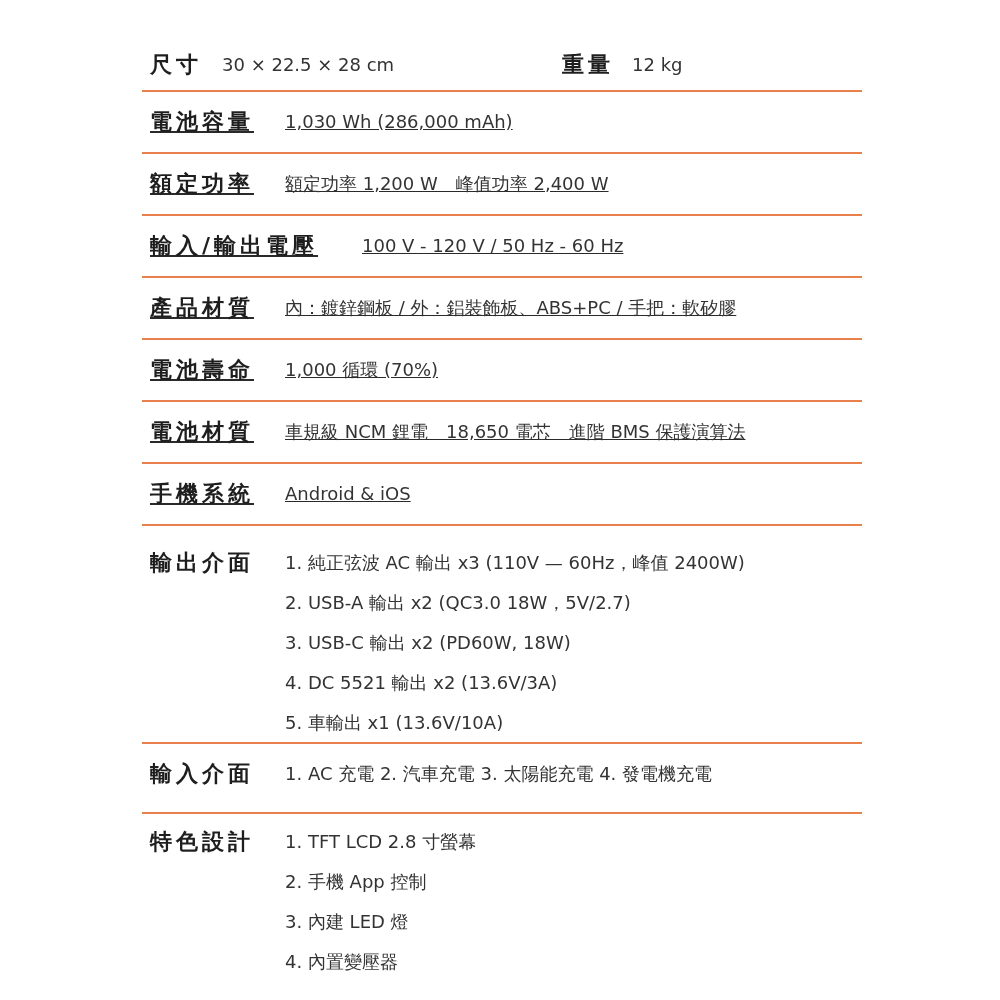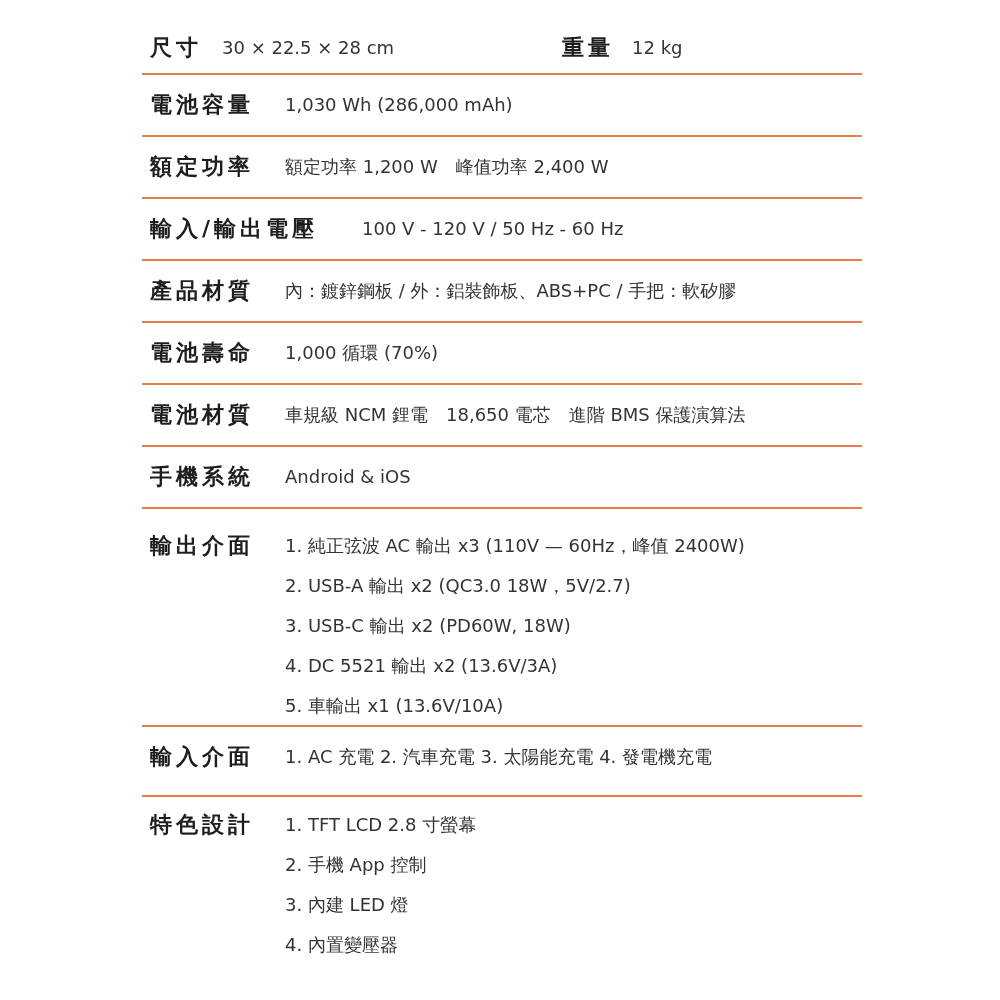--- a/index.html
+++ b/index.html
@@ -11,21 +11,21 @@
       width: 1000px;
       height: 1000px;
       position: relative;
       overflow: hidden;
       font-family: "DejaVu Sans", "Liberation Sans", sans-serif;
       color: #2a2a2a;
     }
     .spec-table {
       position: absolute;
       left: 142px;
-      top: 23px;
+      top: 40px;
       width: 720px;
     }
     .row {
       display: flex;
       align-items: flex-start;
       border-bottom: 2px solid #e8804e;
       box-sizing: border-box;
     }
     .row.last {
       border-bottom: none;
@@ -52,21 +52,21 @@
     .list-lines .value {
       line-height: 40px;
     }
 
     
     .r0 { height: 52px; padding-top: 10px; }
     .r0 .label { width: 72px; }
     .r0 .dim { width: 340px; }
     .r0 .label2 { font-weight: bold; font-size: 22px; letter-spacing: 4px; color: #1e1e1e; line-height: 30px; width: 70px; }
 
-    .std { height: 62px; padding-top: 15px; }
+    .std { height: 62px; padding-top: 15px; text-decoration: underline; }
     .std .label { width: 135px; }
     .std .label.wide { width: 212px; }
 
     .multi { padding-top: 22px; height: 218px; }
     .multi .label { width: 135px; line-height: 30px; }
     .multi .list-lines { margin-top: -5px; }
 
     .inrow { height: 70px; padding-top: 15px; }
     .inrow .label { width: 135px; }
 

